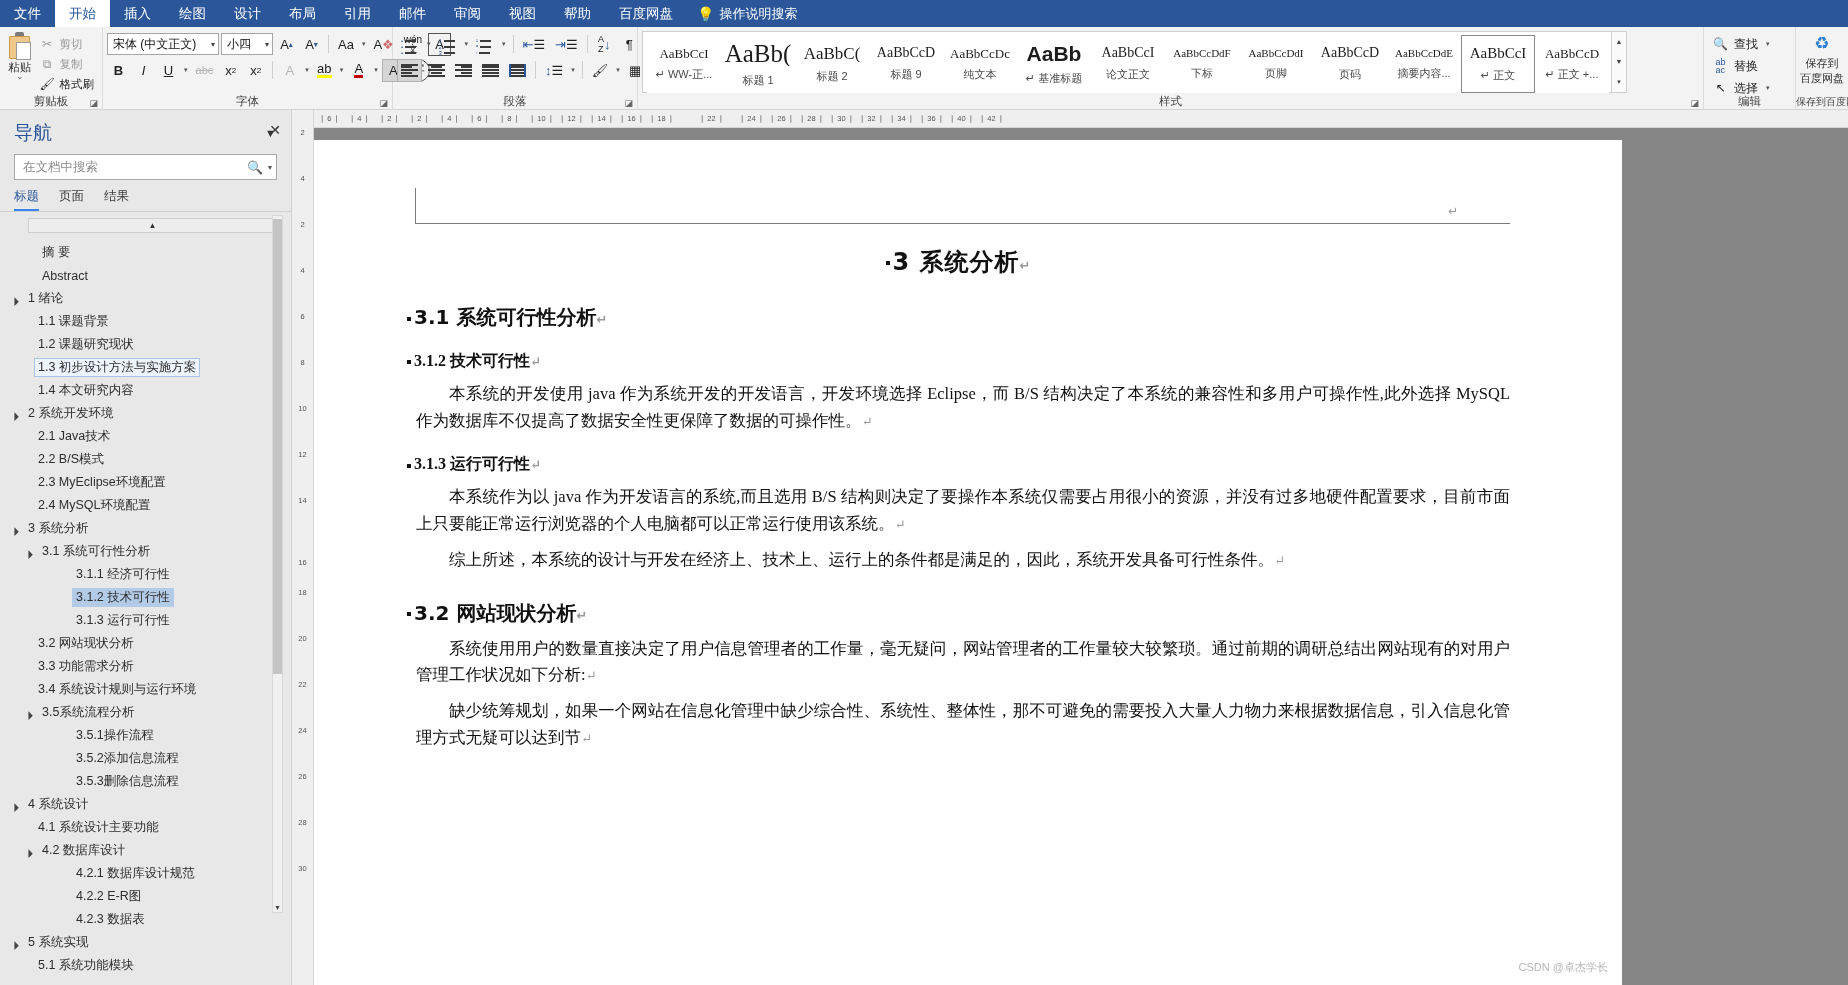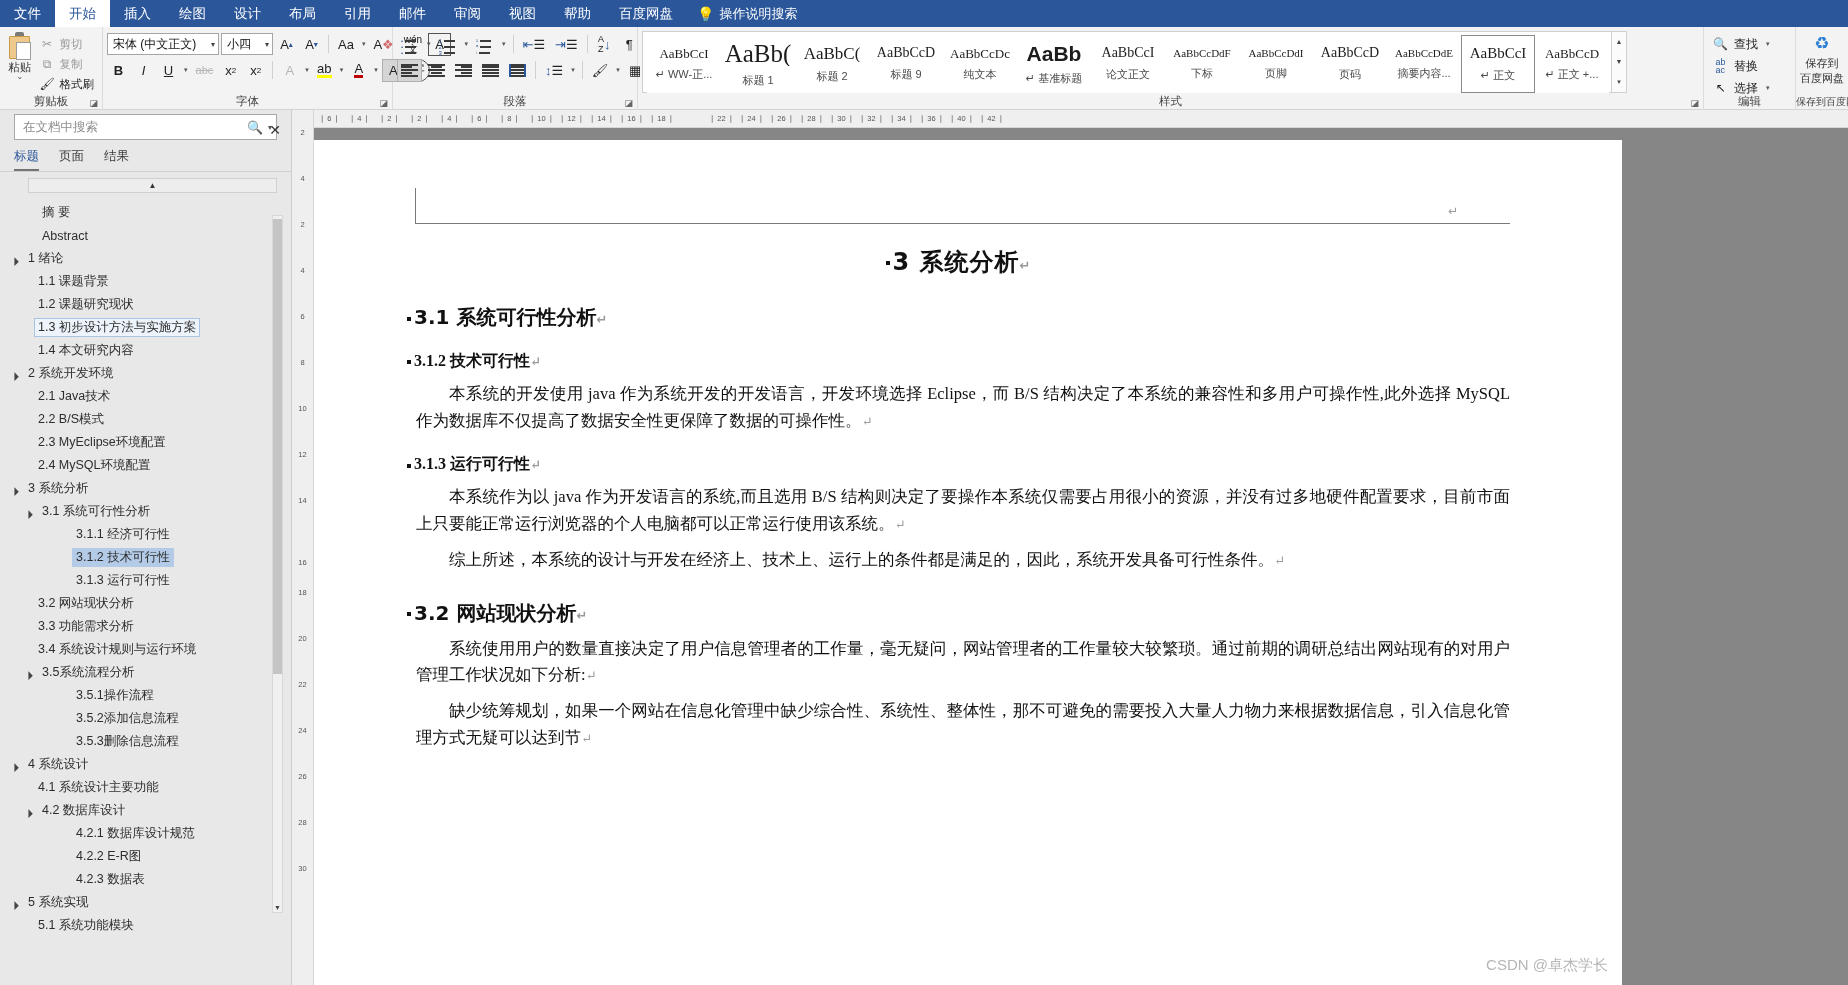--- a/index.html
+++ b/index.html
@@ -187,21 +187,21 @@
   .nav-search-row { padding: 4px 14px 0 14px; display:flex; }
   .nav-search {
     flex: 1; height: 26px; background: #fff; border: 1px solid #a8a8a8;
     display: flex; align-items: center; padding: 0 4px 0 8px;
     font-size: 12.5px; color: #8d8d8d;
   }
   .nav-search .sicon { margin-left: auto; color: #2b579a; font-size: 13px; }
   .nav-search .scaret { color: #555; font-size: 8px; padding-left: 4px; }
   .nav-tabs { display: flex; gap: 20px; padding: 8px 0 0 14px; }
   .nav-tab { font-size: 12.5px; color: #3b3b3b; padding-bottom: 4px; }
-  .nav-tab.active { color: #2b579a; border-bottom: 2px solid #737373; }
+  .nav-tab.active { color: #2b579a; border-bottom: 2px solid #3b82f6; }
   .nav-sep { height: 1px; background: #d0d0d0; margin-top: 0px; }
   .nav-collapse-bar {
     margin: 6px 14px 0 28px; height: 15px; background: #ededed;
     border: 1px solid #d0d0d0; display: flex; align-items: center; justify-content: center;
     font-size: 8px; color: #333;
   }
   .nav-list {
     flex: 1; overflow: hidden; position: relative;
     padding: 8px 0 0 0;
   }
@@ -279,21 +279,21 @@
     font-family: "Liberation Serif", "DejaVu Serif", serif;
     text-indent: 2em; margin-top: 9px; text-align: justify;
   }
   .pil { color: #9a9a9a; font-size: 13px; }
   .para-mark {
     display: inline-block; width: 4px; height: 4px; background: #111;
     vertical-align: middle; margin-right: 3px; margin-left: -9px;
   }
   .watermark {
     position: absolute; right: 14px; bottom: 10px;
-    color: #b6b6b6; font-size: 15px;
+    color: #b6b6b6; font-size: 11px;
   }
 </style>
 </head>
 <body>
 
 <div class="ribbon-tabs" id="tabbar">
     <div class="tab">文件</div>
     <div class="tab active">开始</div>
     <div class="tab">插入</div>
     <div class="tab">绘图</div>
@@ -587,20 +587,24 @@
       <div style="font-size:11px;color:#333;margin-top:2px;">保存到</div>
       <div style="font-size:11px;color:#333;">百度网盘</div>
     </div>
     <div class="rgroup-label" style="font-size:10px;overflow:hidden;white-space:nowrap;">保存到百度网盘</div>
   </div>
 </div>
 
 <div class="main">
 
   <div class="navpane">
+    <div class="nav-header">
+      <div class="nav-title">导航</div>
+      <div class="nav-hdr-btn">▼</div>
+    </div>
     <div class="nav-close">✕</div>
     <div class="nav-search-row">
       <div class="nav-search">
         <span>在文档中搜索</span>
         <span class="sicon">🔍</span>
         <span class="scaret">▾</span>
       </div>
     </div>
     <div class="nav-tabs" id="navtabs">
         <div class="nav-tab active">标题</div>
@@ -774,21 +778,21 @@
         <span class="mk" style="left: 95px;">❘ 2 ❘</span>
         <span class="mk" style="left: 125px;">❘ 4 ❘</span>
         <span class="mk" style="left: 155px;">❘ 6 ❘</span>
         <span class="mk" style="left: 185px;">❘ 8 ❘</span>
         <span class="mk" style="left: 215px;">❘ 10 ❘</span>
         <span class="mk" style="left: 245px;">❘ 12 ❘</span>
         <span class="mk" style="left: 275px;">❘ 14 ❘</span>
         <span class="mk" style="left: 305px;">❘ 16 ❘</span>
         <span class="mk" style="left: 335px;">❘ 18 ❘</span>
         <span class="mk" style="left: 365px; margin-top: 40px;">❘ 20 ❘</span>
-        <span class="mk" style="left: 395px;">❘ 22 ❘</span>
+        <span class="mk" style="left: 385px;">❘ 22 ❘</span>
         <span class="mk" style="left: 425px;">❘ 24 ❘</span>
         <span class="mk" style="left: 455px;">❘ 26 ❘</span>
         <span class="mk" style="left: 485px;">❘ 28 ❘</span>
         <span class="mk" style="left: 515px;">❘ 30 ❘</span>
         <span class="mk" style="left: 545px;">❘ 32 ❘</span>
         <span class="mk" style="left: 575px;">❘ 34 ❘</span>
         <span class="mk" style="left: 605px;">❘ 36 ❘</span>
         <span class="mk" style="left: 635px;">❘ 40 ❘</span>
         <span class="mk" style="left: 665px;">❘ 42 ❘</span>
       </div>

